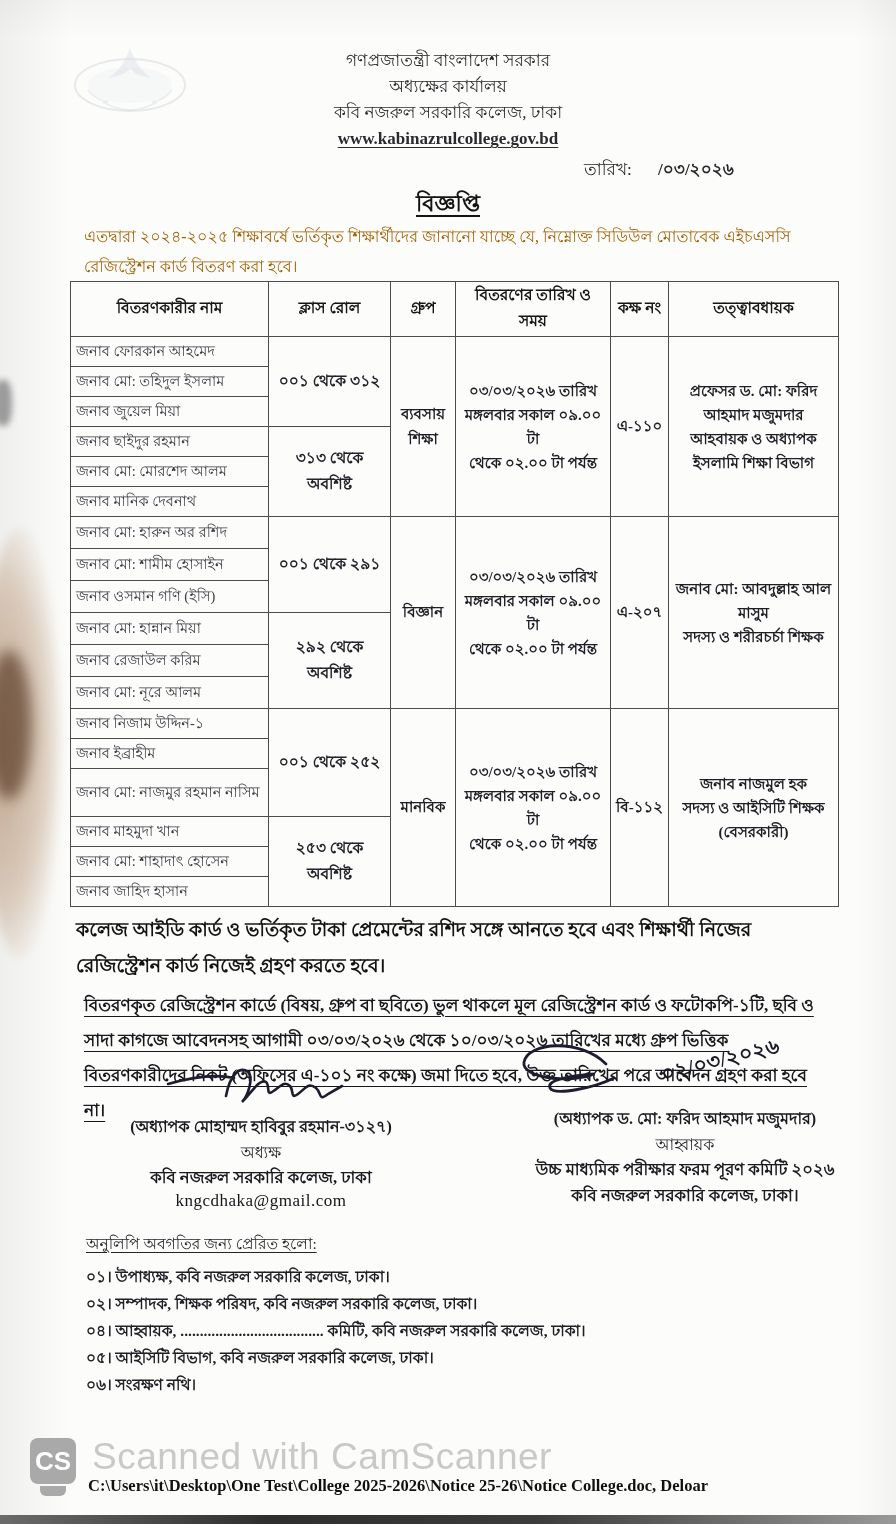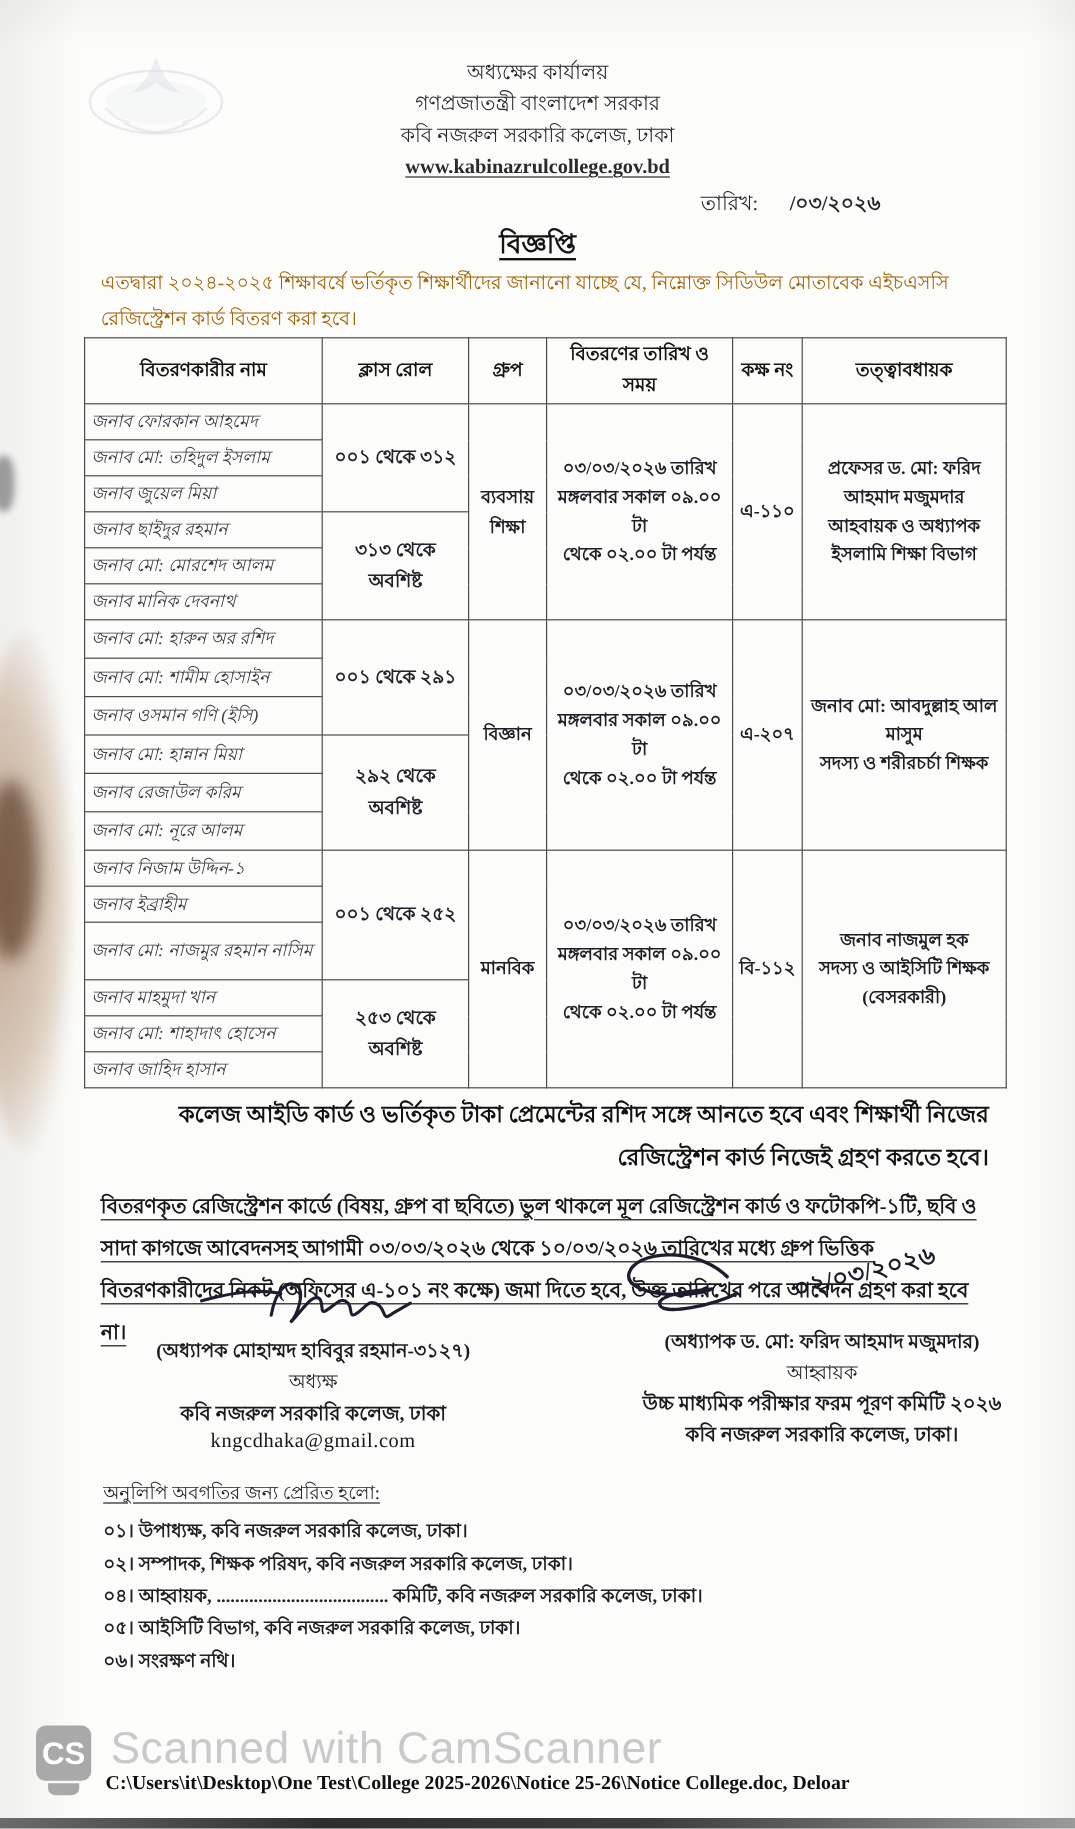--- a/index.html
+++ b/index.html
@@ -29,27 +29,27 @@
   .date-line{position:absolute;left:584px;top:156px;font-size:17px;color:#26262b;}
   .date-line .val{margin-left:22px;font-weight:bold;}
   .doc-title{position:absolute;left:0;top:186px;width:100%;text-align:center;
         font-size:22px;font-weight:bold;text-decoration:underline;text-underline-offset:4px;color:#141414;}
   .intro{position:absolute;left:84px;top:222px;width:756px;font-size:16px;line-height:30px;color:#a16207;}
   
   table.dist{position:absolute;left:70px;top:281px;border-collapse:collapse;table-layout:fixed;
         font-size:15px;color:#26262c;}
   table.dist th, table.dist td{border:1px solid #4c4c4c;padding:1px 5px;overflow:hidden;}
   table.dist th{font-weight:bold;font-size:15.5px;color:#151515;height:44px;}
-  td.name{text-align:left;padding-left:9px;font-size:14.5px;color:#3a3a44;font-style:italic;}
+  td.name{text-align:left;padding-left:9px;font-size:14.5px;color:#3a3a44;}
   td.roll{text-align:center;font-weight:bold;font-size:15.5px;color:#22222a;}
   td.grp, td.room{text-align:center;font-weight:bold;color:#1e1e26;}
   td.dt, td.sup{text-align:center;white-space:pre-line;line-height:24px;font-weight:bold;color:#1e1e26;}
   tr.r30{height:30px;} tr.r32{height:32px;} tr.r48{height:48px;}
   
-  .note-bold{position:absolute;left:76px;top:912px;width:748px;text-align:right;
+  .note-bold{position:absolute;left:76px;top:912px;width:748px;text-align:left;
         font-size:19px;font-weight:bold;line-height:36px;color:#121212;}
   .note-underline{position:absolute;left:84px;top:988px;width:748px;font-size:17px;font-weight:bold;
         line-height:35px;color:#17171c;text-decoration:underline;text-underline-offset:5px;}
   
   .sig-left{position:absolute;left:96px;top:1062px;width:330px;text-align:center;}
   .sig-right{position:absolute;left:500px;top:1036px;width:370px;text-align:center;}
   .sig-name{font-size:16px;font-weight:bold;color:#1a1a20;line-height:26px;}
   .sig-role{font-size:16px;color:#22222a;line-height:25px;}
   .sig-org{font-size:16.5px;font-weight:bold;color:#1a1a20;line-height:26px;}
   .sig-email{font-size:17px;color:#15151a;letter-spacing:0.5px;}
@@ -78,22 +78,22 @@
   <div class="edge-mark"></div>
 
   <svg class="seal" viewBox="0 0 150 100">
     <ellipse cx="72" cy="55" rx="55" ry="26" fill="none" stroke="#8a93a6" stroke-width="2" opacity="0.35"></ellipse>
     <ellipse cx="72" cy="55" rx="42" ry="18" fill="#dfe4ec" opacity="0.4"></ellipse>
     <path d="M72 18 C66 34 60 42 50 48 C62 46 68 44 72 38 C76 44 82 46 94 48 C84 42 78 34 72 18 Z" fill="#b9c2d2" opacity="0.45"></path>
     <path d="M30 60 q8 10 20 12 M114 60 q-8 10 -20 12 M45 72 q14 8 27 8 q13 0 27 -8" stroke="#9aa3b5" stroke-width="2" fill="none" opacity="0.35"></path>
   </svg>
 
   <div class="letterhead">
+    <div class="lh-line">গণপ্রজাতন্ত্রী বাংলাদেশ সরকার</div>
     <div class="lh-line">অধ্যক্ষের কার্যালয়</div>
-    <div class="lh-line">গণপ্রজাতন্ত্রী বাংলাদেশ সরকার</div>
     <div class="lh-line">কবি নজরুল সরকারি কলেজ, ঢাকা</div>
     <div class="lh-web">www.kabinazrulcollege.gov.bd</div>
   </div>
 
   <div class="date-line">
     <span>তারিখ:</span>
     <span class="val">/০৩/২০২৬</span>
   </div>
 
   <div class="doc-title">বিজ্ঞপ্তি</div>

